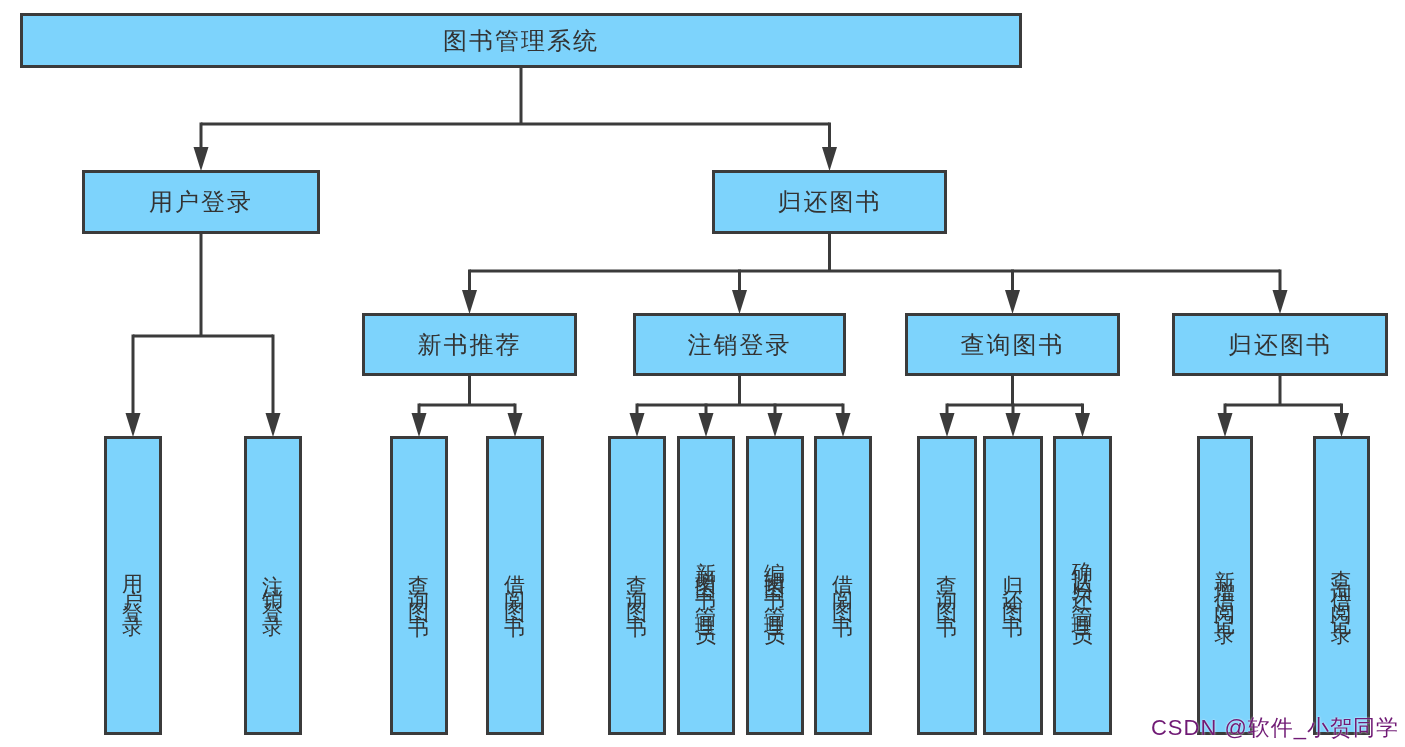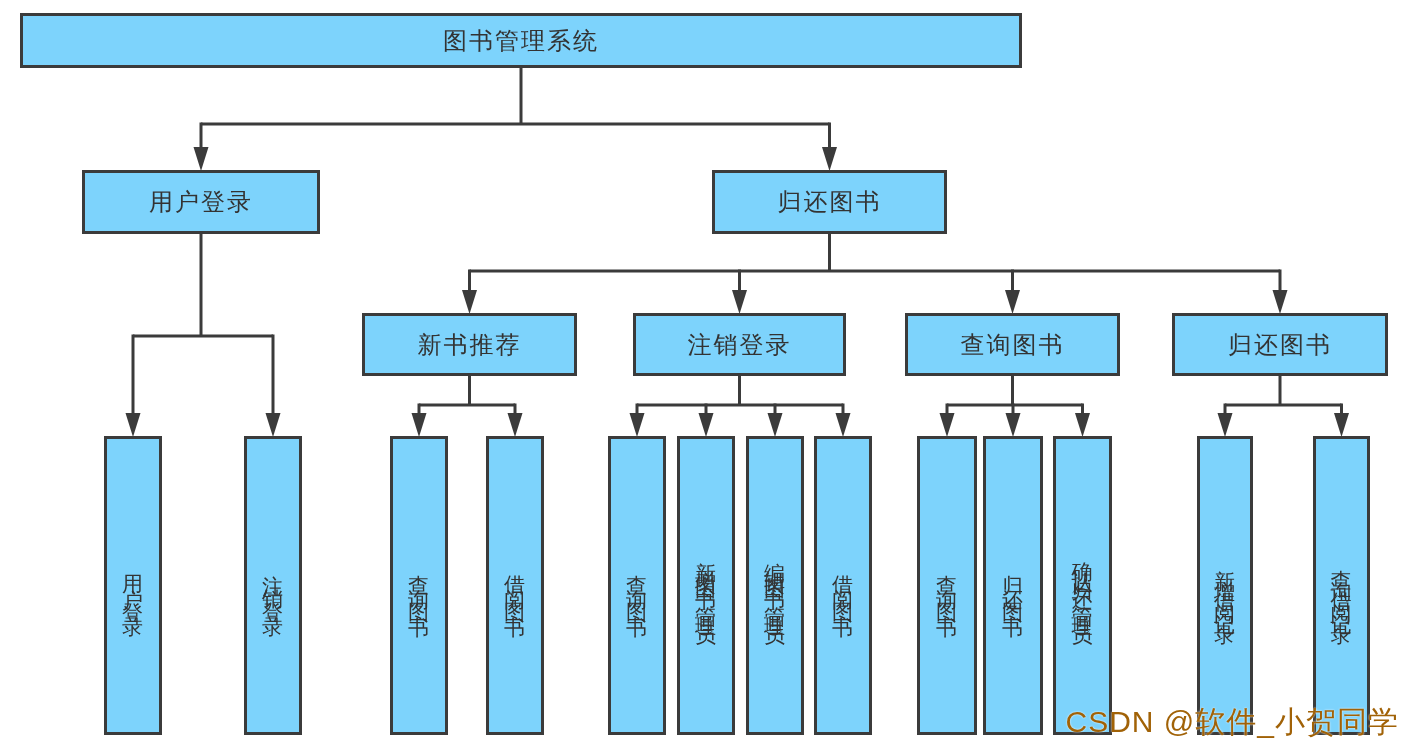--- a/index.html
+++ b/index.html
@@ -35,22 +35,22 @@
     white-space:nowrap;
   }
   .v4 span{letter-spacing:14px;}
   .v6 span{letter-spacing:11px;}
   .v9 span{letter-spacing:9px;}
   .watermark{
     position:absolute;
     right:6px;
     bottom:4px;
     z-index:3;
-    font-size:30px;
-    color:#a16207;
+    font-size:22px;
+    color:#701a75;
     letter-spacing:1px;
     text-shadow:0 0 2px #ffffff;
     white-space:nowrap;
   }
 </style>
 </head>
 <body>
 
 <div class="stage">
 

